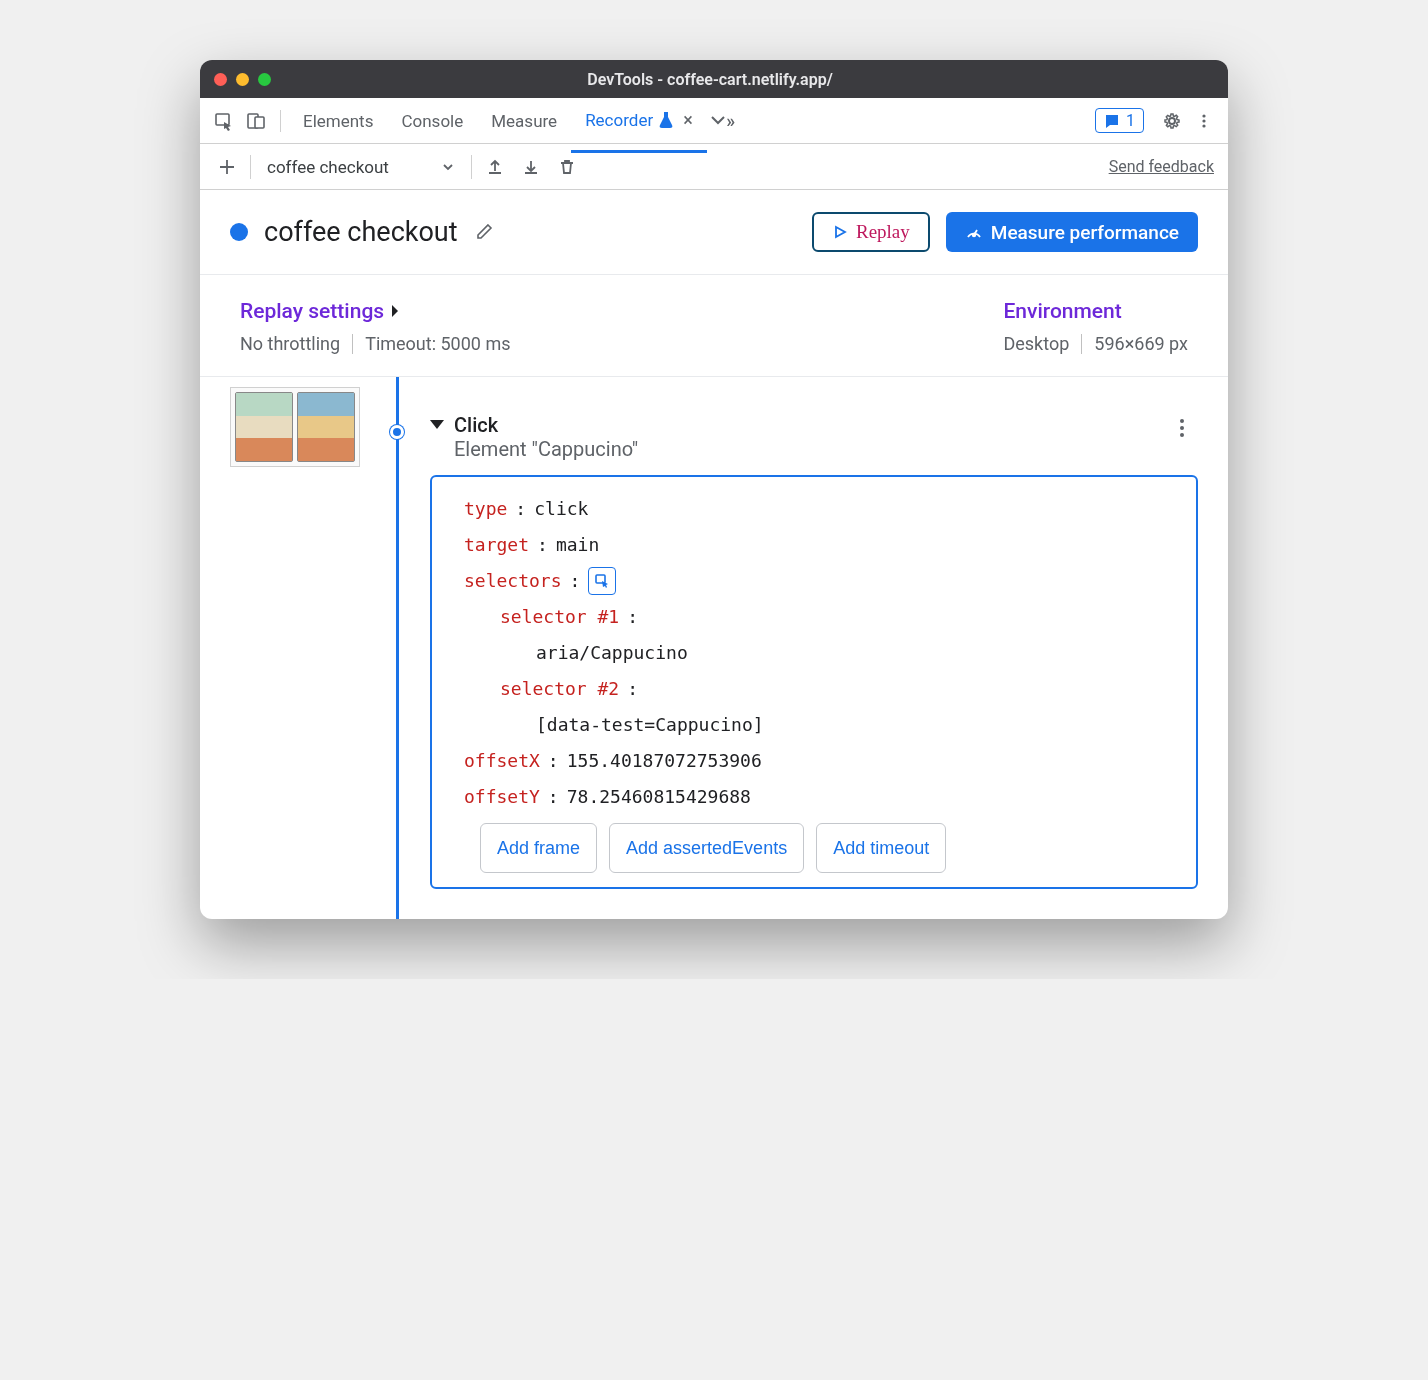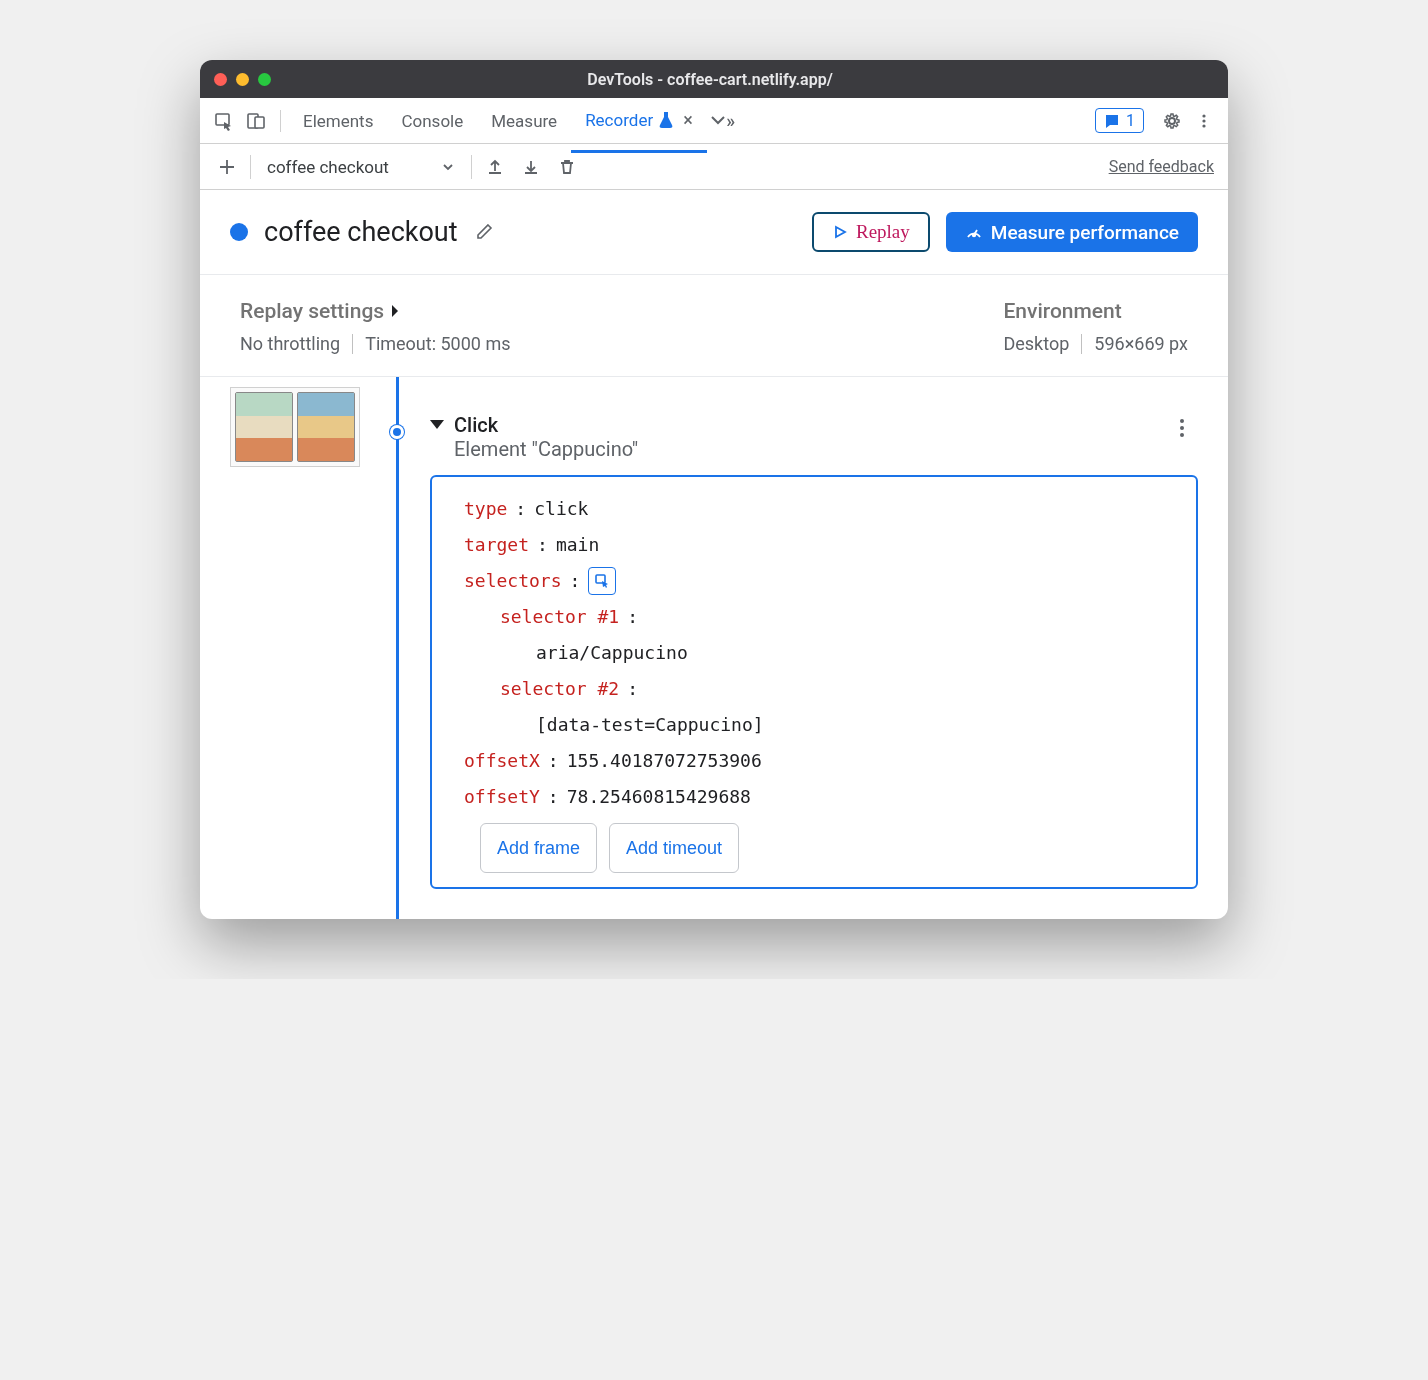--- a/index.html
+++ b/index.html
@@ -155,21 +155,21 @@
 
 .settings-row {
   display: flex;
   padding: 24px 40px 22px 40px;
   border-bottom: 1px solid #e8eaed;
   font-size: 18px;
   color: #5f6368;
 }
 .settings-left, .settings-right { display: flex; flex-direction: column; gap: 10px; }
 .settings-heading {
-  font-size: 21px; font-weight: 500; color: #737373;
+  font-size: 21px; font-weight: 500; color: #6d28d9;
   display: flex; align-items: center; gap: 6px;
 }
 .settings-values { display: flex; align-items: center; gap: 12px; }
 .settings-values .vbar { width: 1px; height: 20px; background: #c0c0c0; }
 
 .step-area {
   position: relative;
   padding: 10px 30px 30px 30px;
   min-height: 540px;
 }
@@ -459,19 +459,20 @@
             <span>aria/Cappucino</span>
           </div>
         <div class="row code-indent-1"><span class="key">selector #2</span>:</div>
         <div class="row code-indent-2">
             <span>[data-test=Cappucino]</span>
           </div>
         <div class="row"><span class="key">offsetX</span>: <span>155.40187072753906</span></div>
         <div class="row"><span class="key">offsetY</span>: <span>78.25460815429688</span></div>
         <div class="chip-row">
           <div class="chip">Add frame</div>
+          <div class="chip">Add assertedEvents</div>
           <div class="chip">Add timeout</div>
         </div>
       </div>
     </div>
   </div>
 
 </div>
 
 </body></html>

